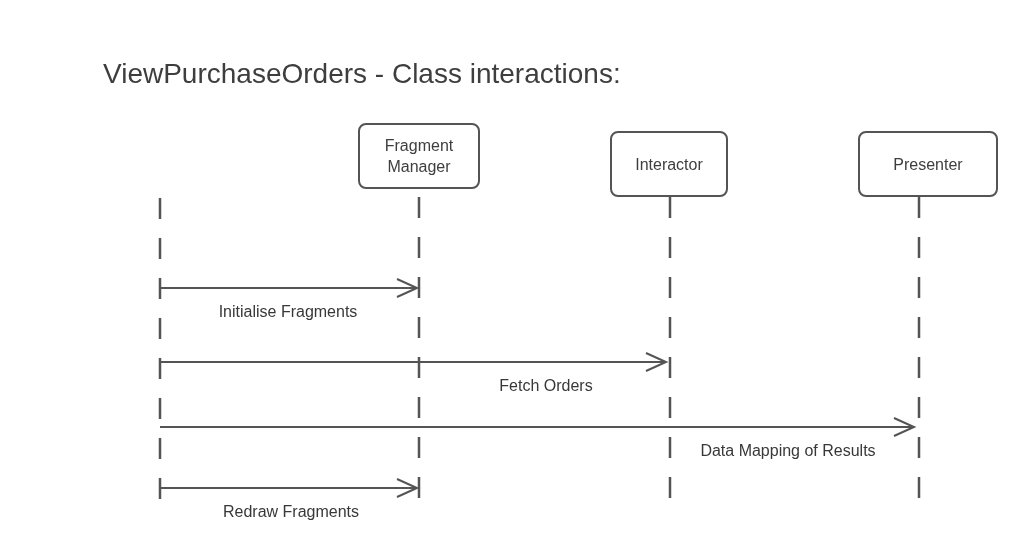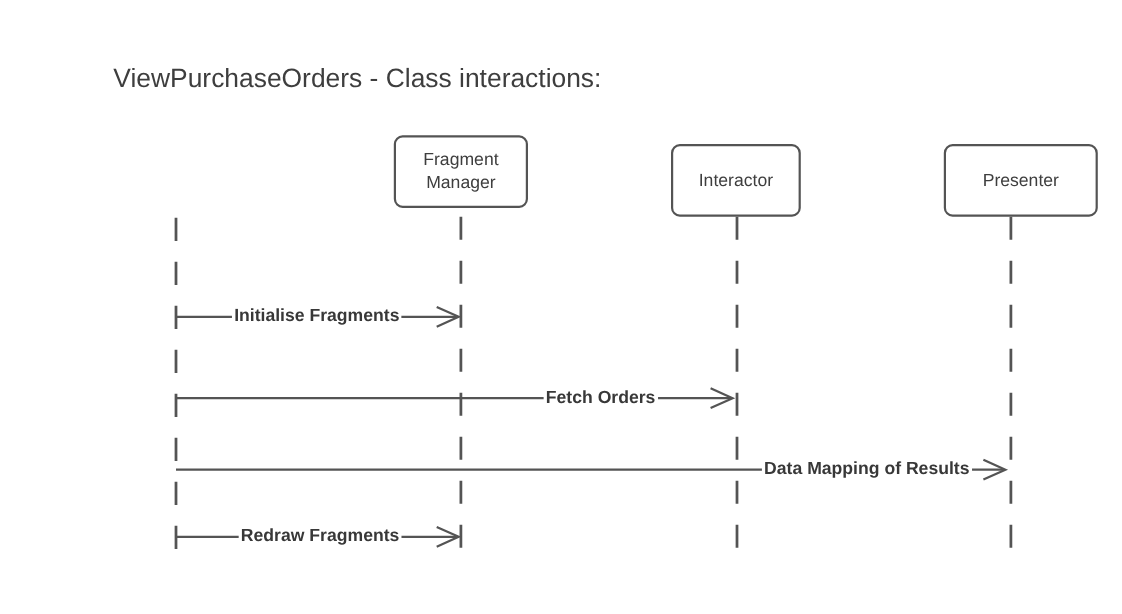--- a/index.html
+++ b/index.html
@@ -15,21 +15,21 @@
     position:relative;
     width:1020px;
     height:558px;
     background:var(--background);
     overflow:hidden;
   }
   .diagram-title{
     position:absolute;
     left:103px;
     top:58px;
-    font-size:24px;
+    font-size:28px;
     color:var(--text);
     white-space:nowrap;
   }
   .actor{
     position:absolute;
     border:2.5px solid var(--stroke);
     border-radius:8px;
     background:var(--background);
     display:flex;
     align-items:center;
@@ -53,24 +53,25 @@
     width:1020px;height:558px;
     color:var(--stroke);
     z-index:1;
   }
   .msg-label{
     position:absolute;
     transform:translate(-50%,-50%);
     background:var(--background);
     padding:0 2px;
     font-size:16px;
-    font-weight:bold;
+    font-weight:normal;
     color:var(--label_text);
     white-space:nowrap;
     z-index:2;
+    margin-top:24px;
   }
   .msg-1{left:288px;top:288px;}
   .msg-2{left:546px;top:362px;}
   .msg-3{left:788px;top:427px;}
   .msg-4{left:291px;top:488px;}
 </style>
 </head>
 <body>
 
 <div class="canvas">

